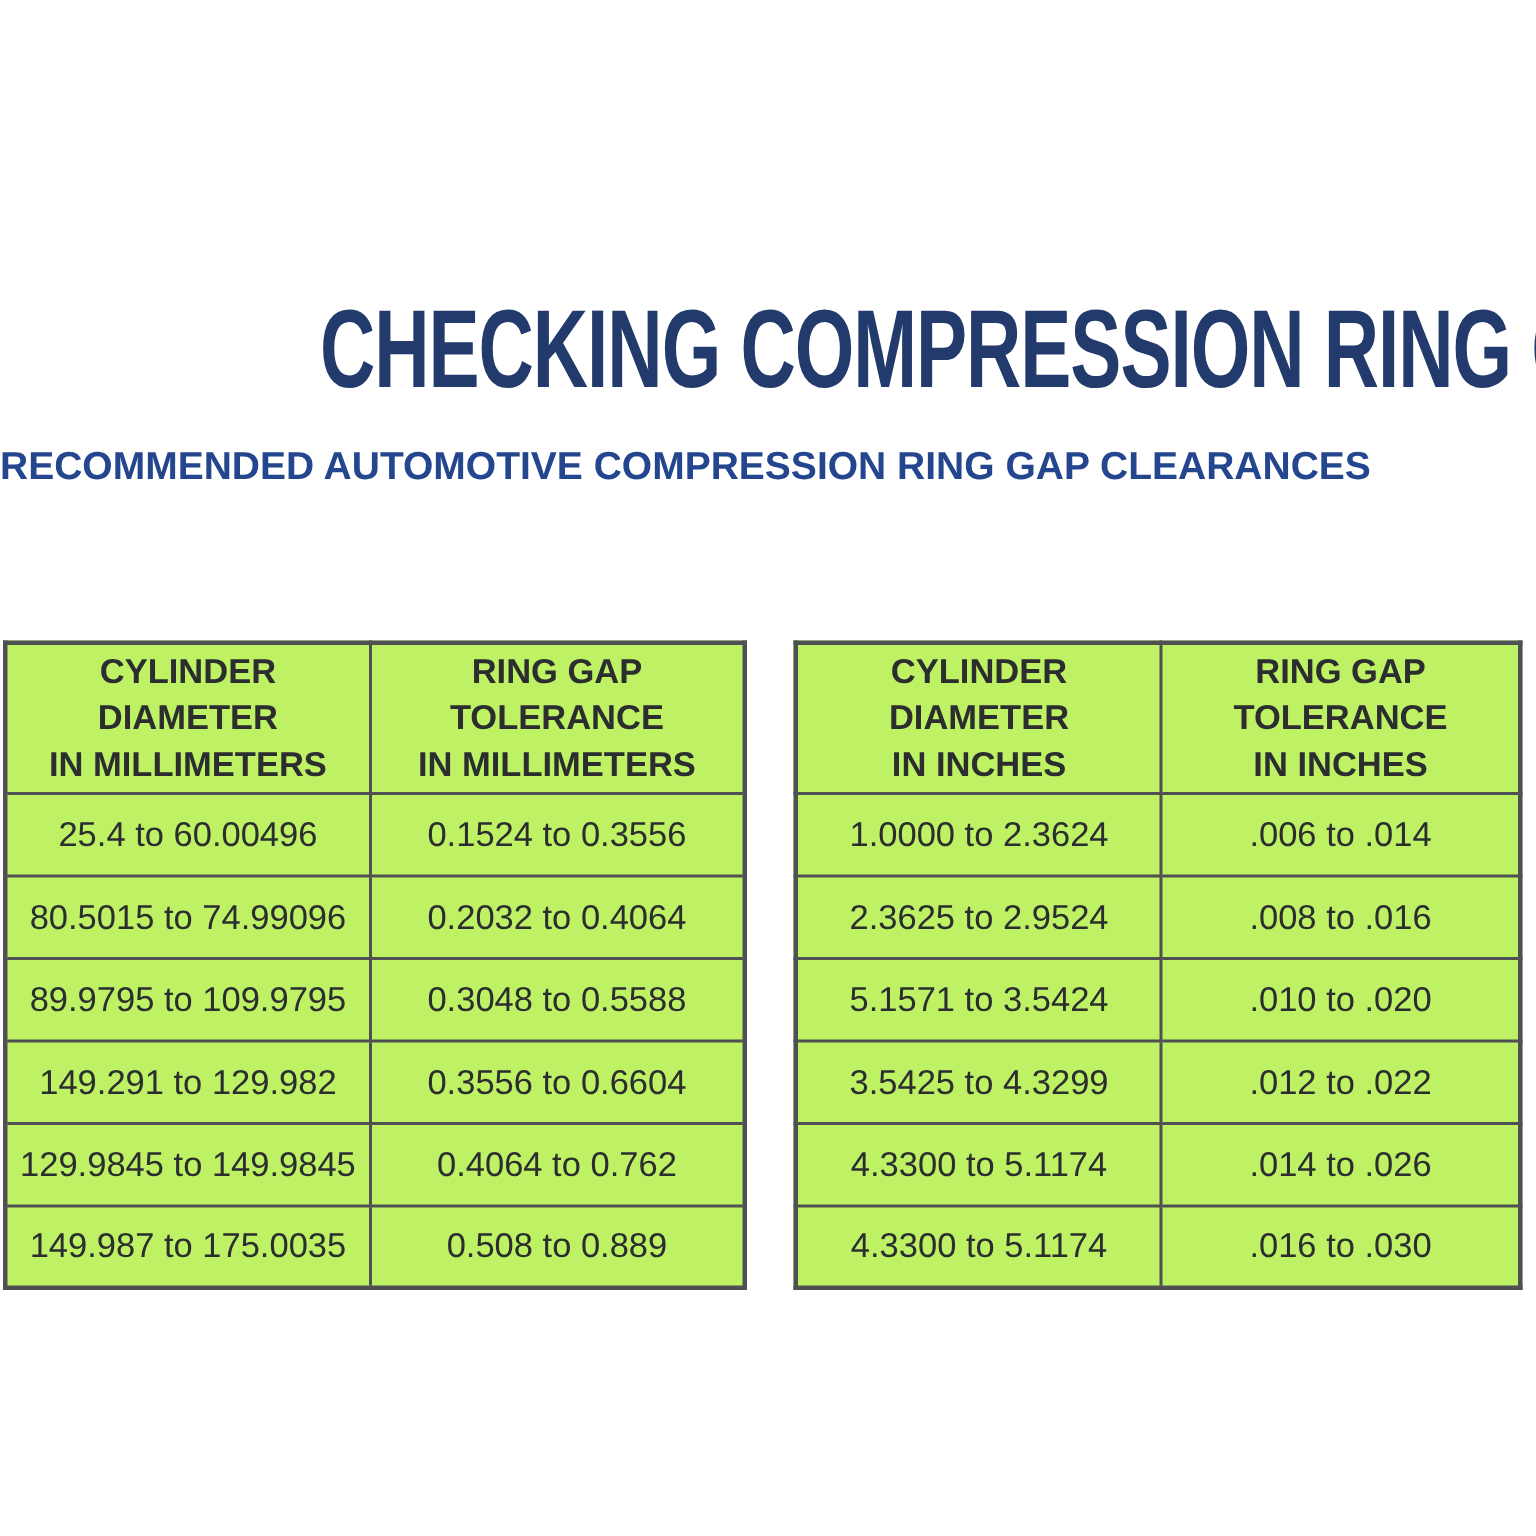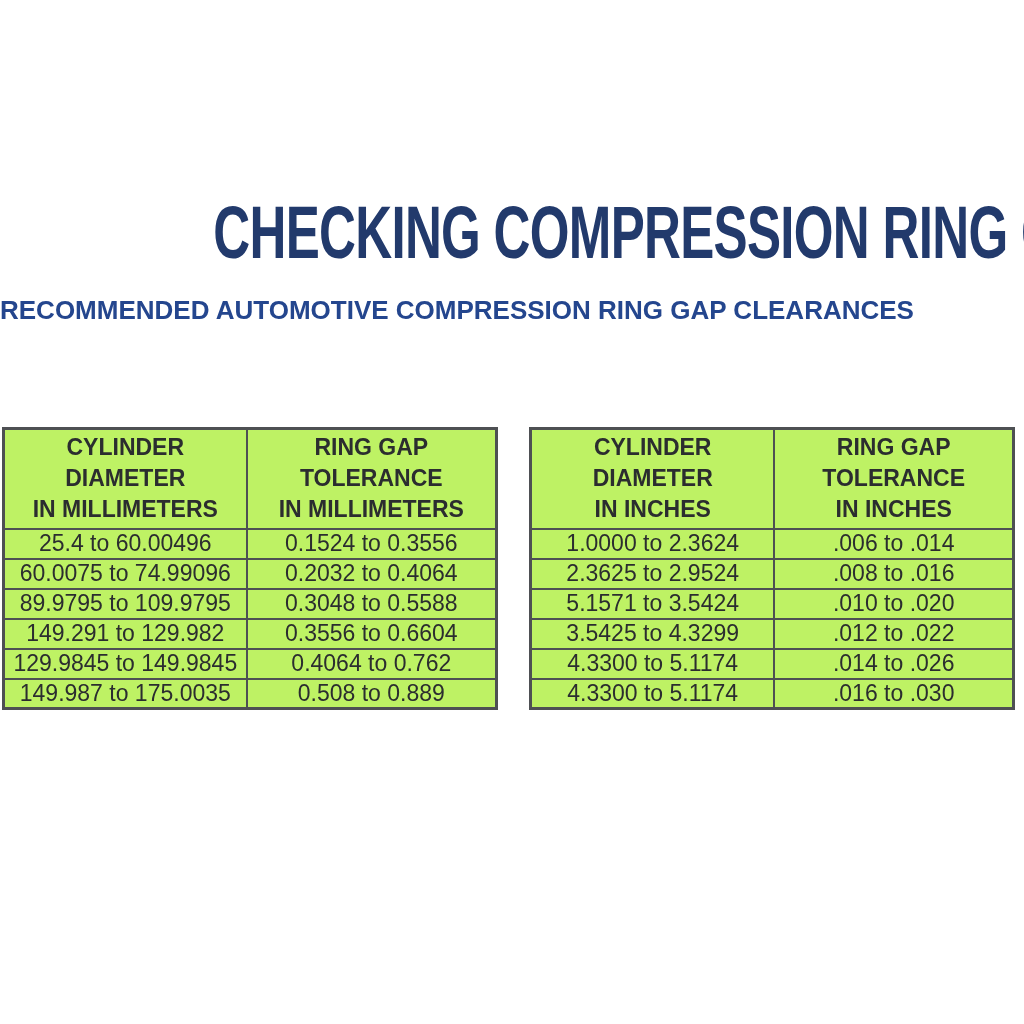--- a/index.html
+++ b/index.html
@@ -78,21 +78,21 @@
     height: 100px;
   }
   .gap-table th {
     font-weight: bold;
     font-size: 23px;
     line-height: 31px;
     white-space: pre-line;
     vertical-align: middle;
   }
   .gap-table tbody tr {
-    height: 30px;
+    height: 55px;
   }
   .gap-table td {
     font-weight: normal;
     font-size: 23px;
     line-height: 1;
   }
   .metric th.c1, .metric td.c1 { width: 49.3%; }
   .metric th.c2, .metric td.c2 { width: 50.7%; }
   .inch th.c1, .inch td.c1 { width: 50.5%; }
   .inch th.c2, .inch td.c2 { width: 49.5%; }
@@ -118,21 +118,21 @@
 TOLERANCE
 IN MILLIMETERS</th>
       </tr>
     </thead>
     <tbody>
       <tr>
         <td class="c1">25.4 to 60.00496</td>
         <td class="c2">0.1524 to 0.3556</td>
       </tr>
       <tr>
-        <td class="c1">60.0075 to 74.99096</td>
+        <td class="c1">80.5015 to 74.99096</td>
         <td class="c2">0.2032 to 0.4064</td>
       </tr>
       <tr>
         <td class="c1">89.9795 to 109.9795</td>
         <td class="c2">0.3048 to 0.5588</td>
       </tr>
       <tr>
         <td class="c1">149.291 to 129.982</td>
         <td class="c2">0.3556 to 0.6604</td>
       </tr>

